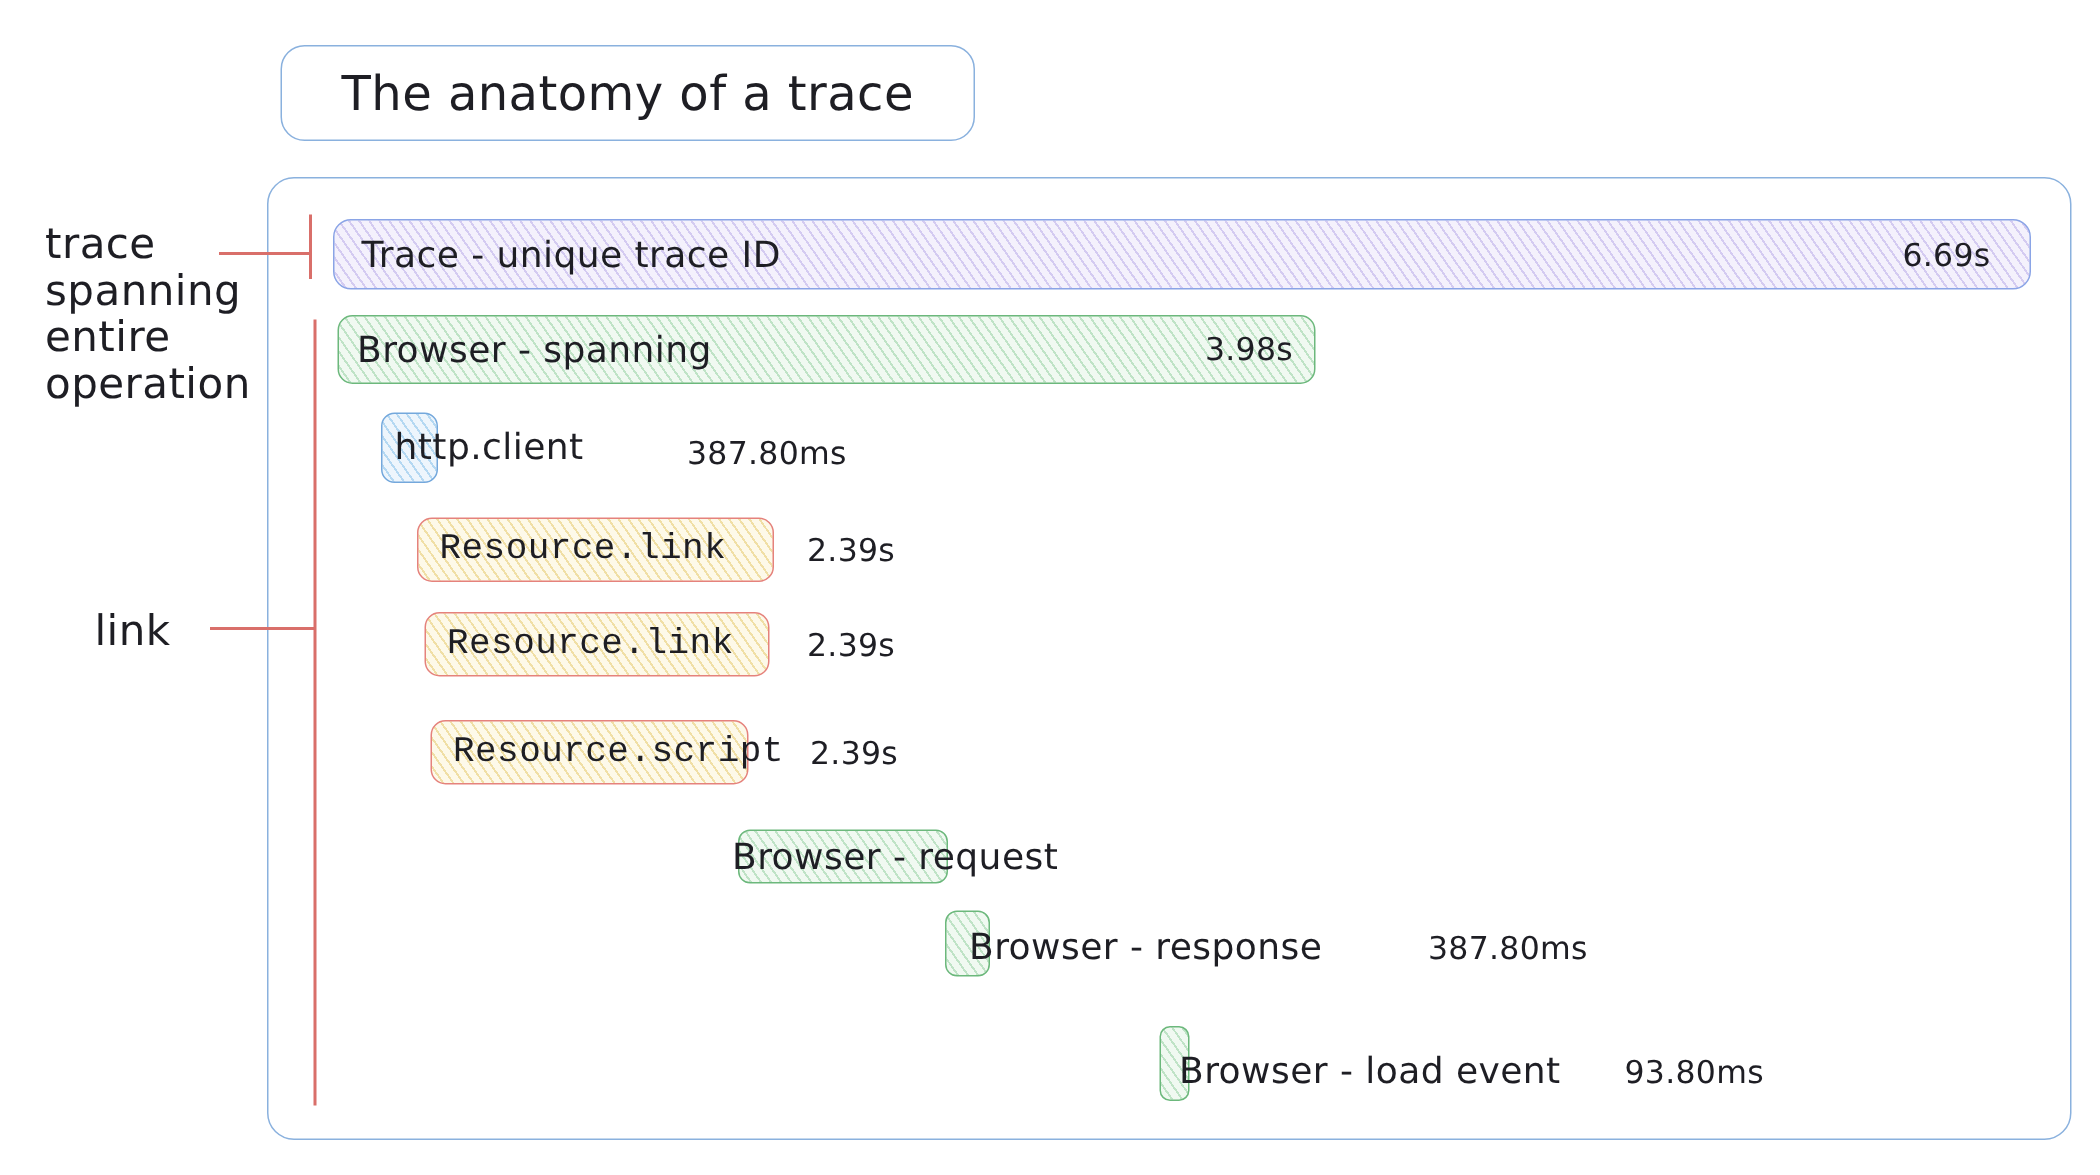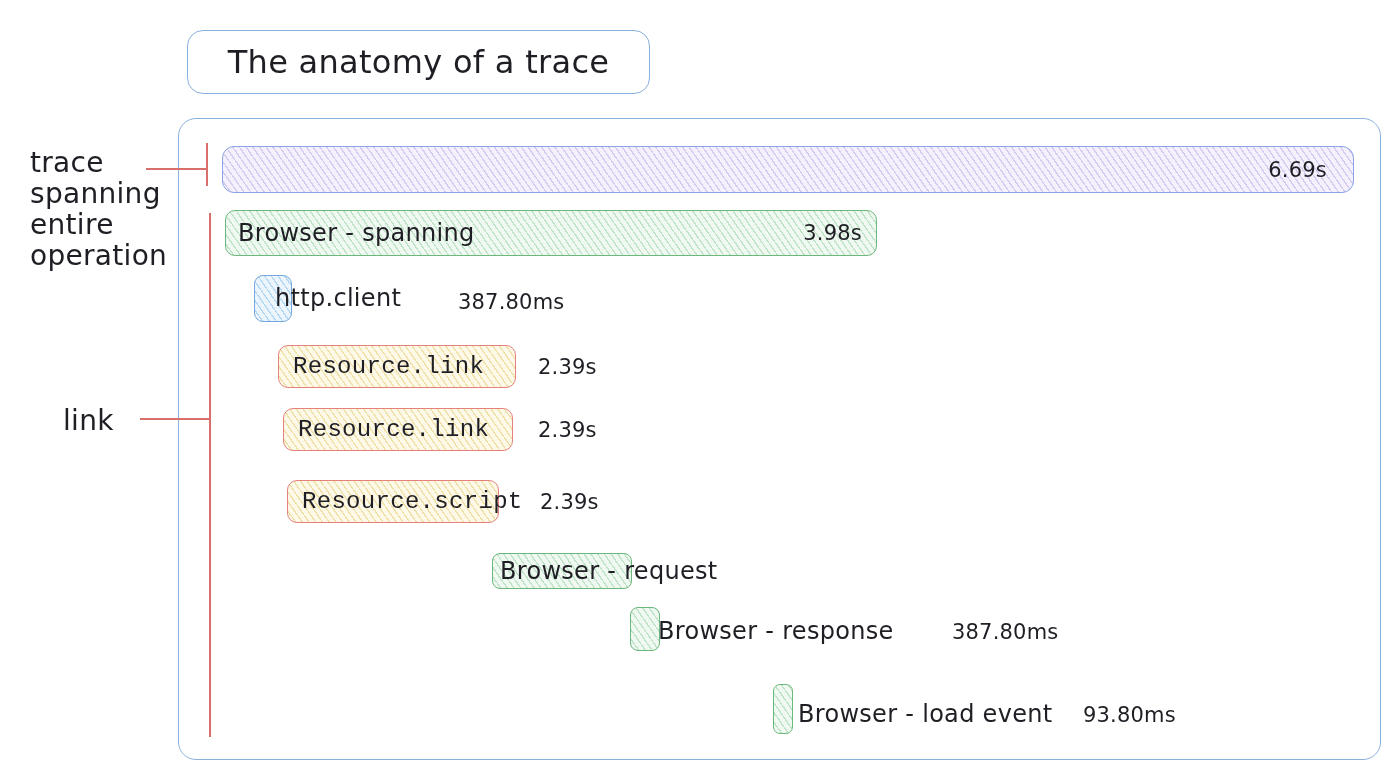--- a/index.html
+++ b/index.html
@@ -76,21 +76,21 @@
   .bar .dur { margin-left: auto; }
 
   .dur, .duration { font-size: 21px; line-height: 18px; letter-spacing: 0.2px; }
 
   .mini-box { border-width: 1.5px; border-style: solid; }
   .http-box  { left: 254px; top: 275px; width: 38px;  height: 47px; border-color: var(--blue-border);  border-radius: 9px; }
   .req-box   { left: 492px; top: 553px; width: 140px; height: 36px; border-color: var(--green-border); border-radius: 8px; }
   .resp-box  { left: 630px; top: 607px; width: 30px;  height: 44px; border-color: var(--green-border); border-radius: 8px; }
   .load-box  { left: 773px; top: 684px; width: 20px;  height: 50px; border-color: var(--green-border); border-radius: 7px; }
 
-  .row-label { font-size: 24px; line-height: 30px; letter-spacing: 0.3px; white-space: nowrap; margin-left: 12px; }
+  .row-label { font-size: 24px; line-height: 30px; letter-spacing: 0.3px; white-space: nowrap; }
   .http-label { left: 263px; top: 283px; }
   .req-label  { left: 488px; top: 556px; }
   .resp-label { left: 646px; top: 616px; }
   .load-label { left: 786px; top: 699px; }
 
   .res-box {
     height: 43px; border: 1.5px solid var(--yellow-border); border-radius: 10px;
     display: flex; align-items: center; padding-left: 14px;
     font-size: 24px; letter-spacing: 0.3px; white-space: nowrap;
   }
@@ -121,20 +121,21 @@
   <div>operation</div>
 </div>
 <div class="abs note spans-note">link</div>
 
 <div class="abs rline trace-h"></div>
 <div class="abs rline trace-v"></div>
 <div class="abs rline spans-h"></div>
 <div class="abs rline spans-v"></div>
 
 <div class="abs bar trace-bar hachure-purple">
+  <span>Trace - unique trace ID</span>
   <span class="dur">6.69s</span>
 </div>
 
 <div class="abs bar connect-bar hachure-green">
   <span>Browser - spanning</span>
   <span class="dur">3.98s</span>
 </div>
 
 <div class="abs mini-box http-box hachure-blue"></div>
 <span class="abs row-label http-label">http.client</span>

